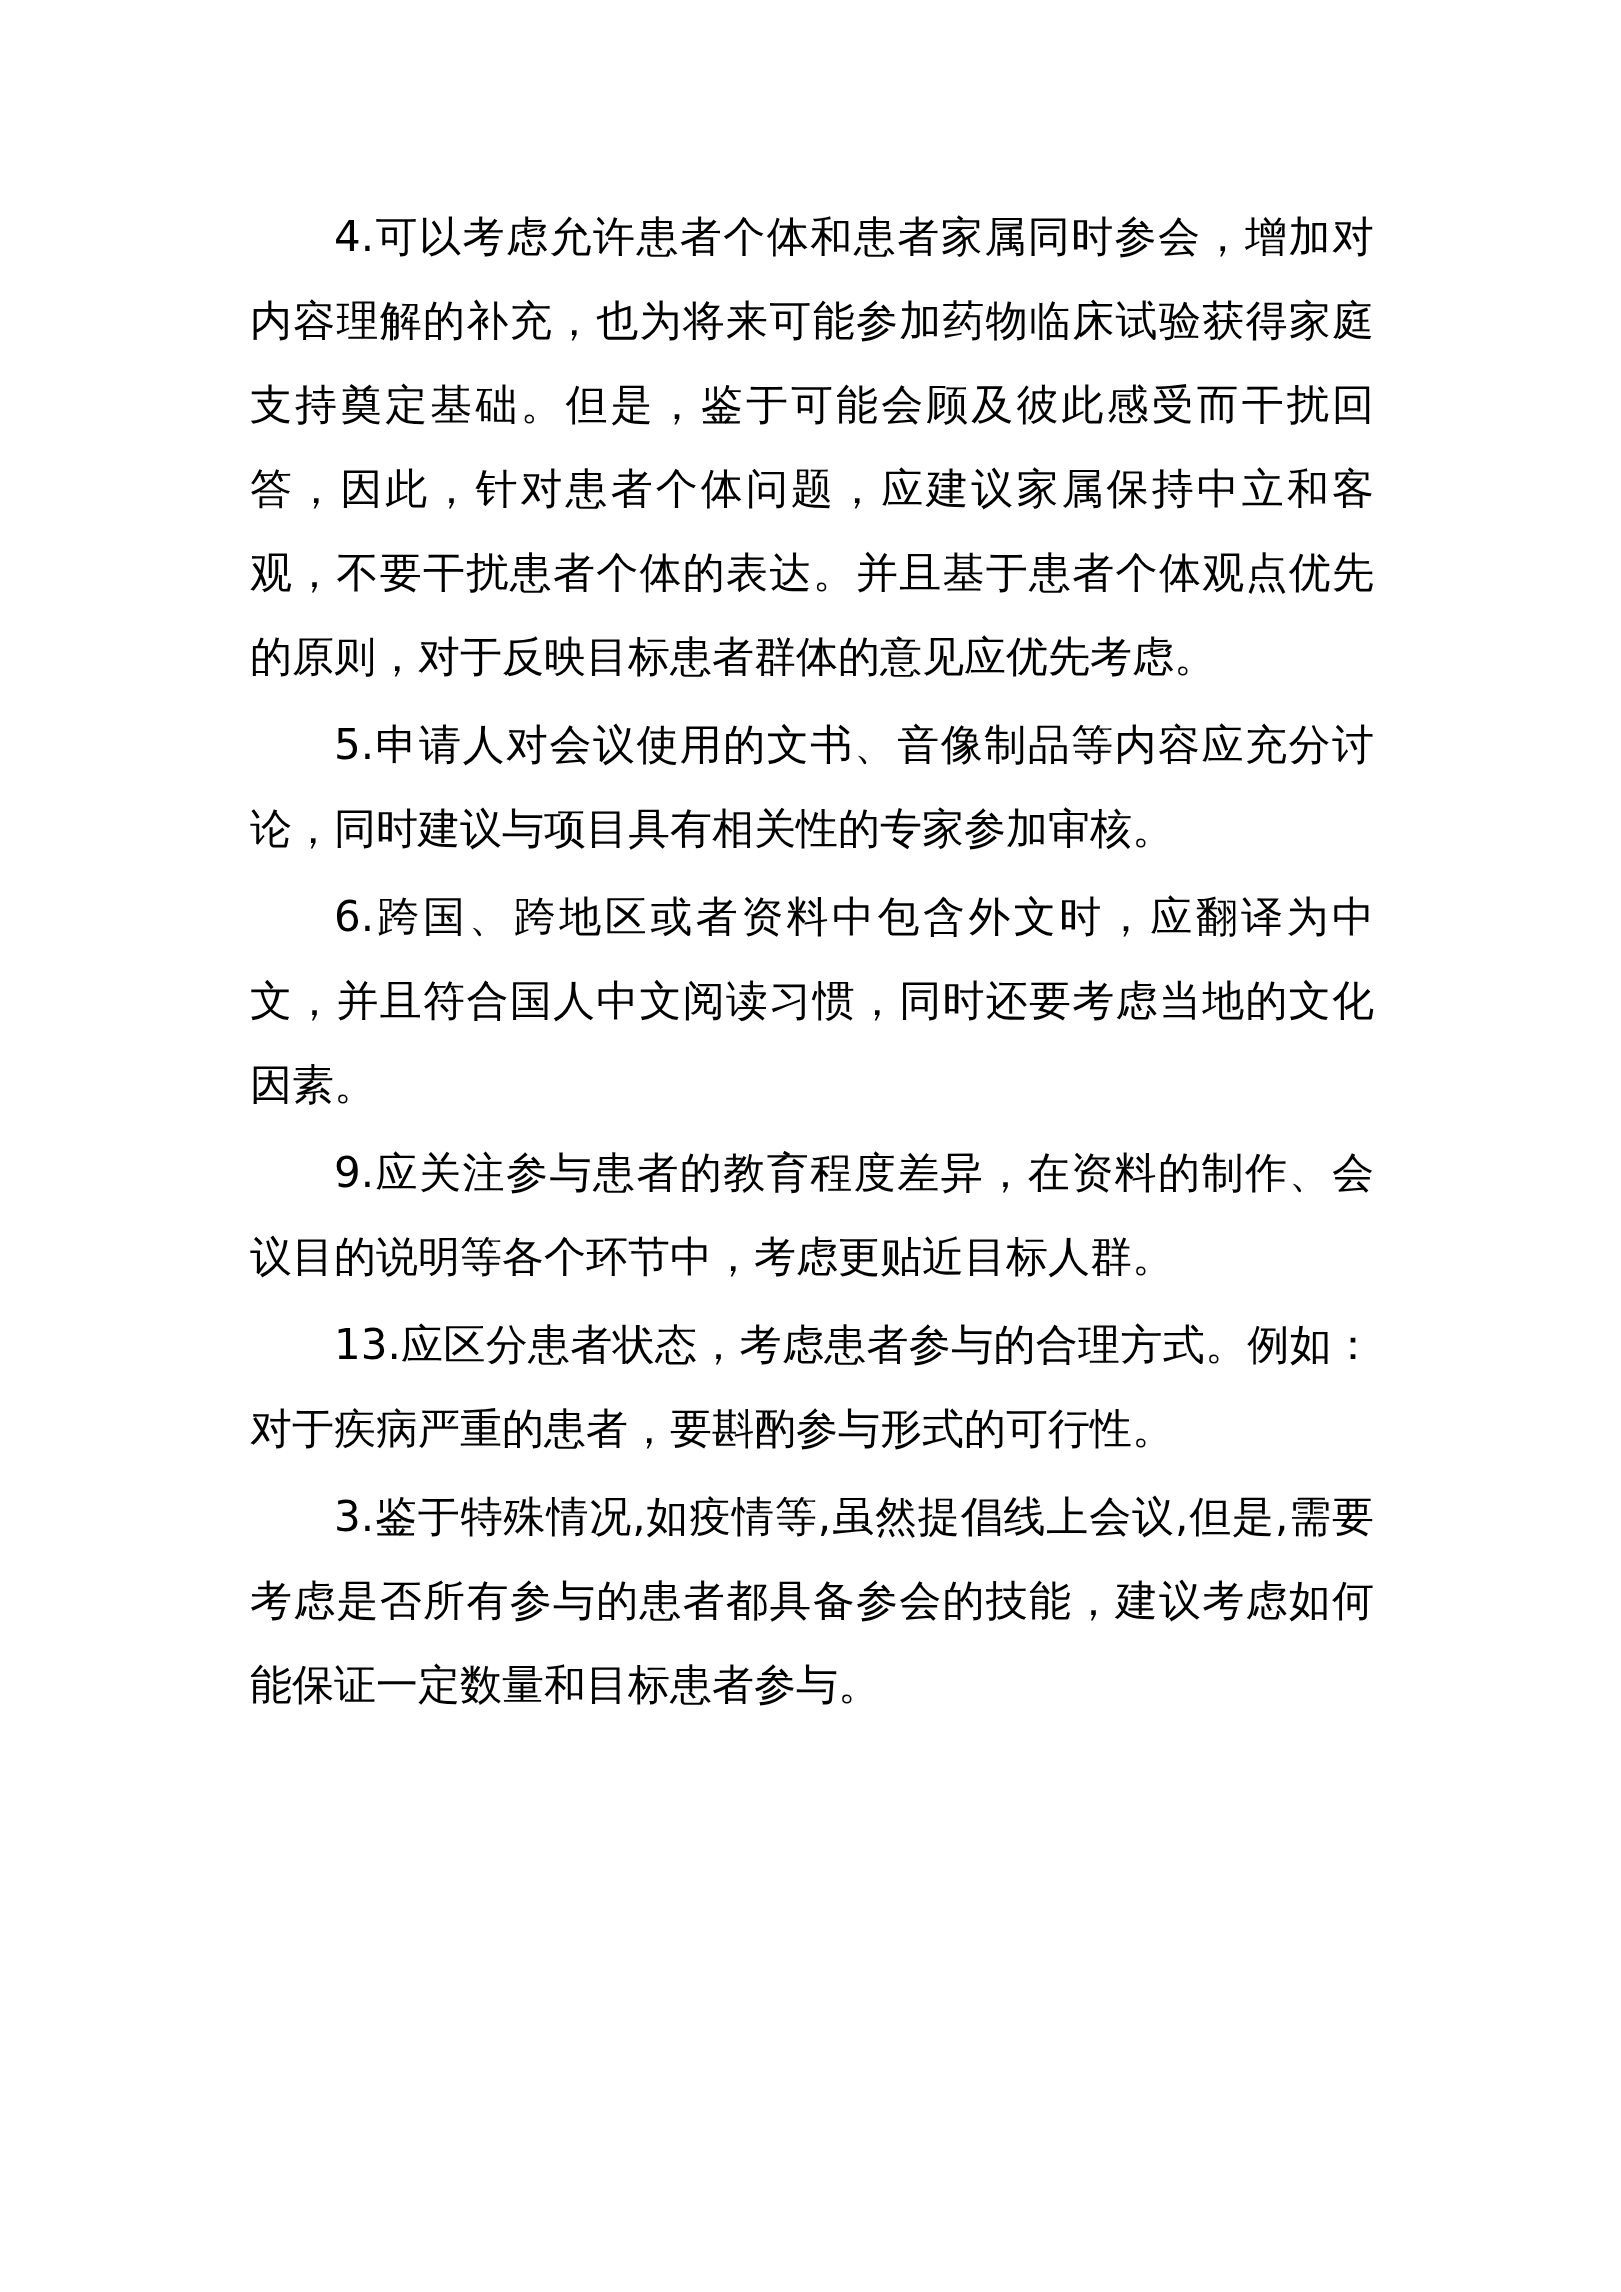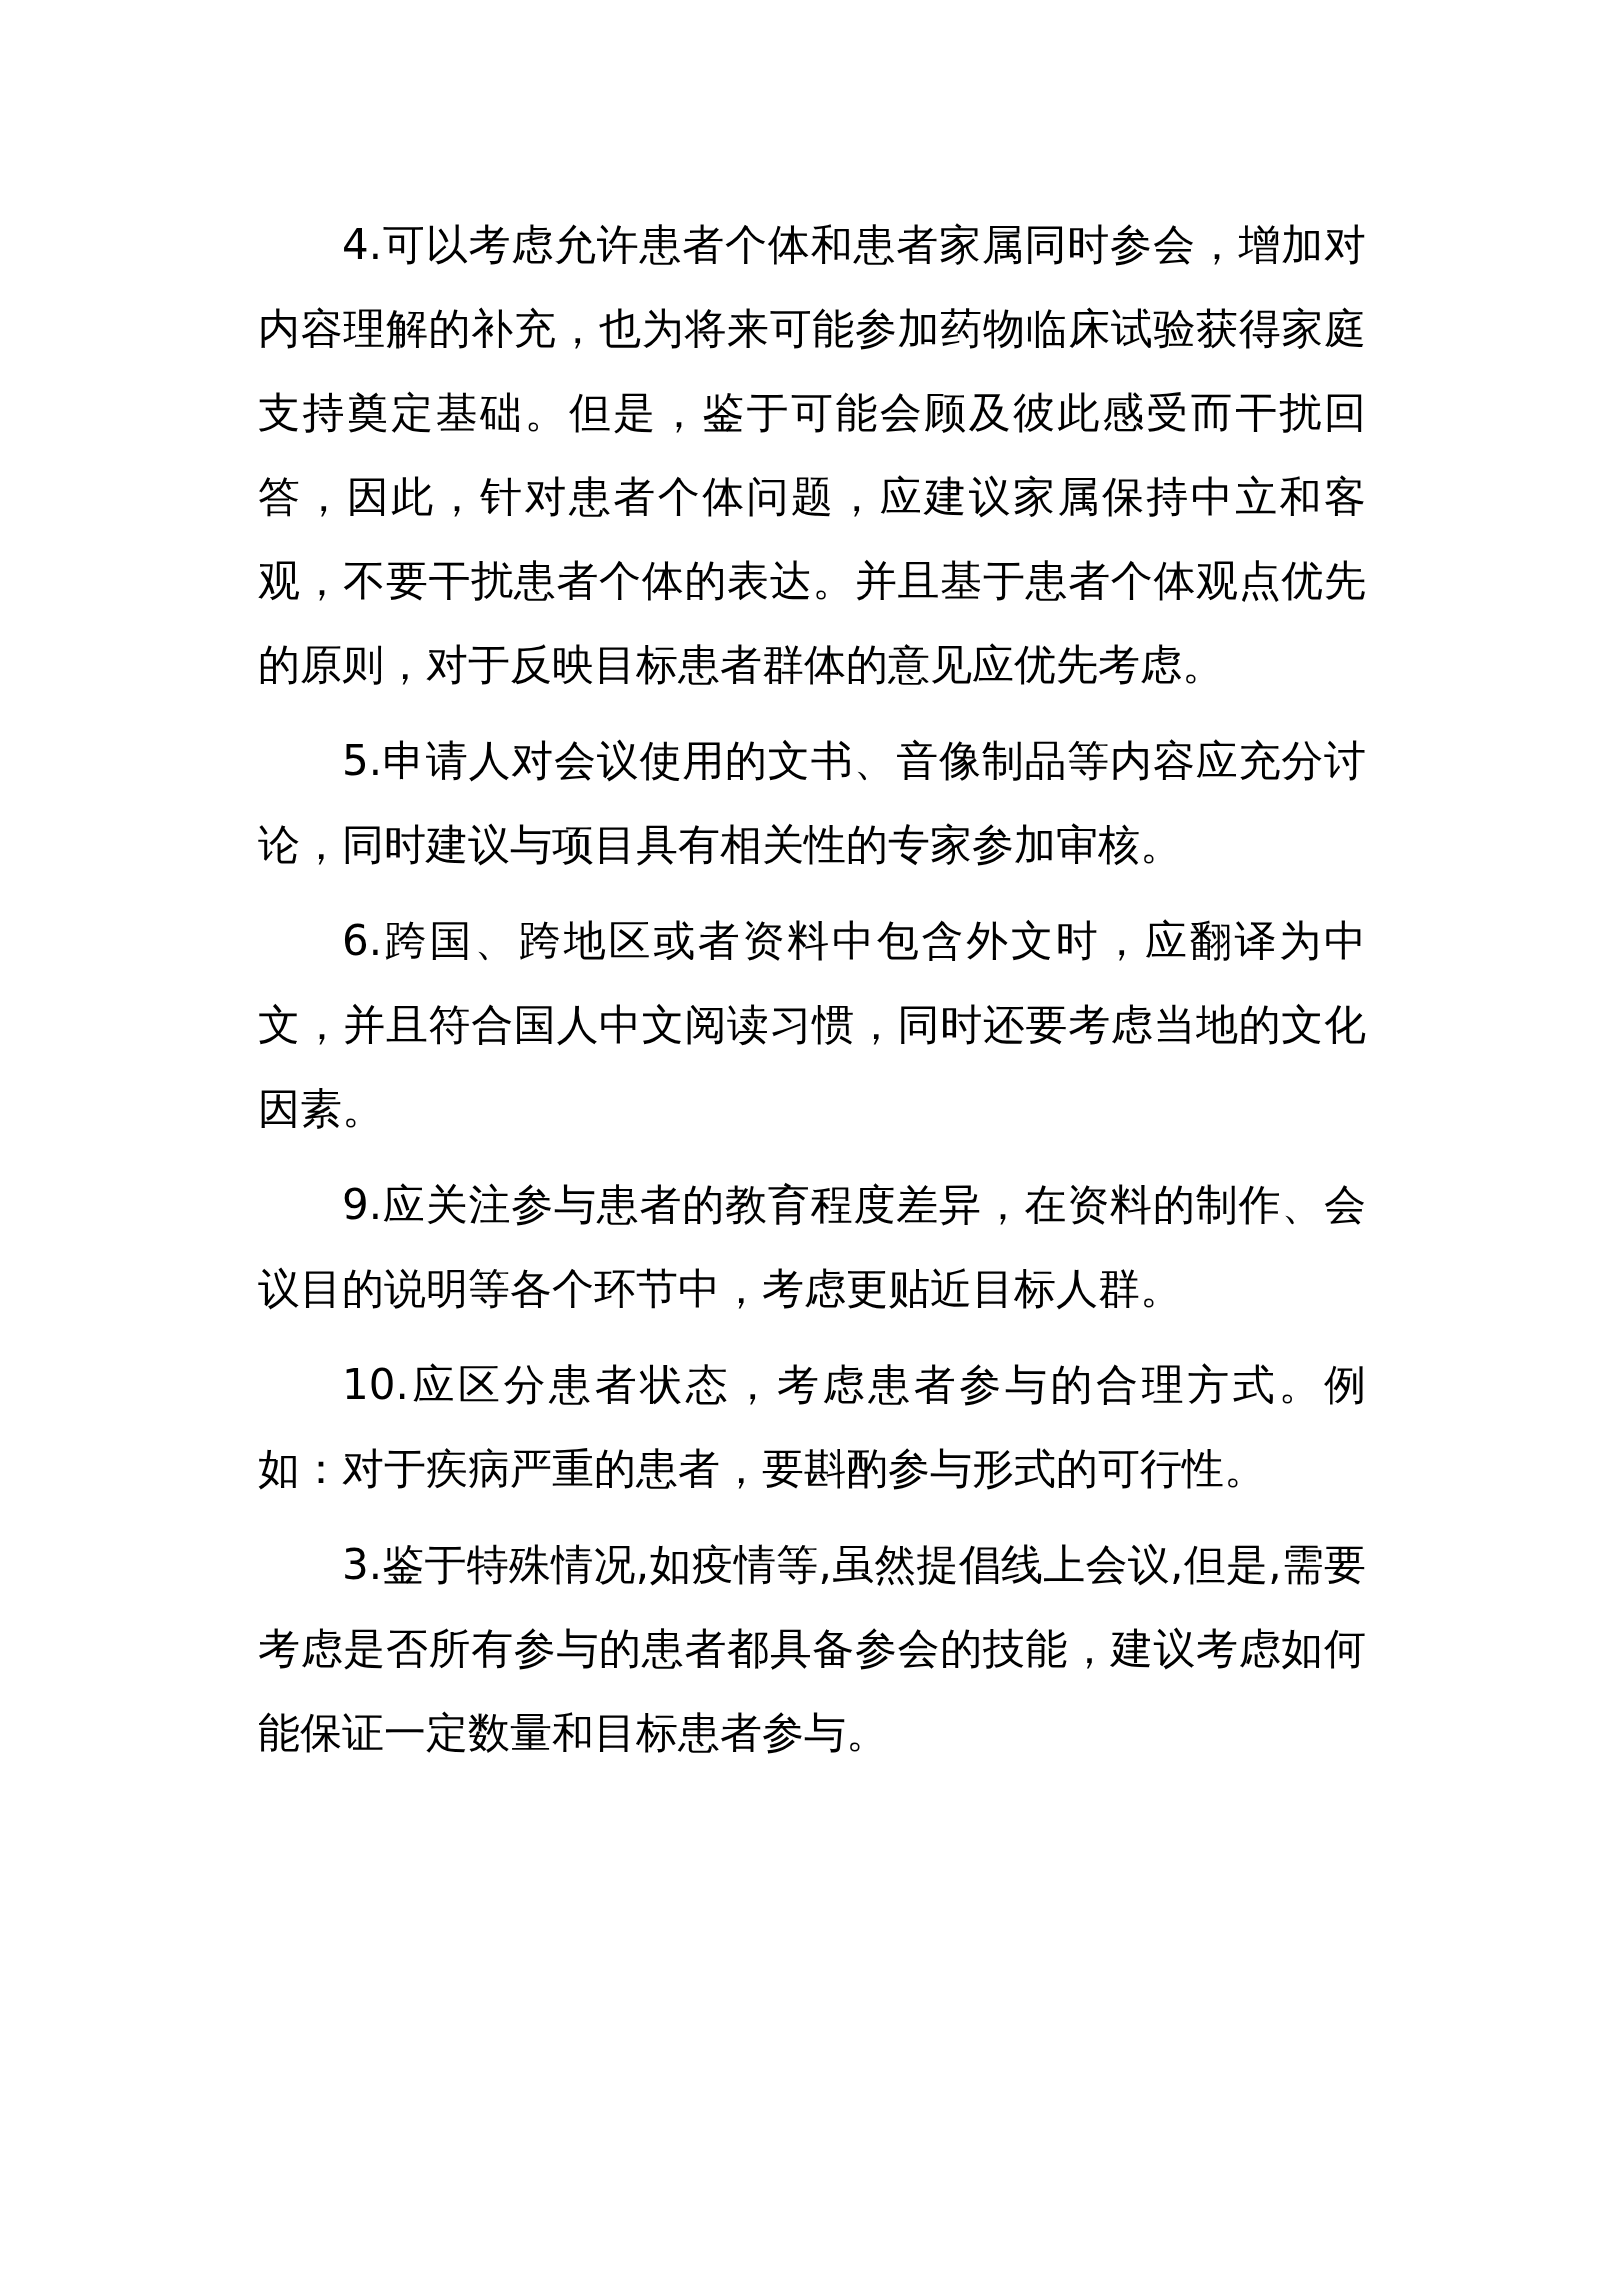--- a/index.html
+++ b/index.html
@@ -15,21 +15,21 @@
     overflow: hidden;
     font-family: "DejaVu Sans", sans-serif;
   }
   .content {
     position: absolute;
     left: 246px;
     top: 191px;
     width: 1132px;
   }
   .content p {
-    margin: 12px;
+    margin: 4px;
     padding: 0;
     font-size: 42px;
     line-height: 84px;
     font-weight: 400;
     color: #000000;
     text-align: justify;
     text-align-last: left;
     text-justify: inter-character;
     text-indent: 84px;
     word-break: break-all;
@@ -38,17 +38,17 @@
 </style>
 </head>
 <body>
 
 <div class="page">
   <div class="content">
     <p>4.可以考虑允许患者个体和患者家属同时参会，增加对内容理解的补充，也为将来可能参加药物临床试验获得家庭支持奠定基础。但是，鉴于可能会顾及彼此感受而干扰回答，因此，针对患者个体问题，应建议家属保持中立和客观，不要干扰患者个体的表达。并且基于患者个体观点优先的原则，对于反映目标患者群体的意见应优先考虑。</p>
     <p>5.申请人对会议使用的文书、音像制品等内容应充分讨论，同时建议与项目具有相关性的专家参加审核。</p>
     <p>6.跨国、跨地区或者资料中包含外文时，应翻译为中文，并且符合国人中文阅读习惯，同时还要考虑当地的文化因素。</p>
     <p>9.应关注参与患者的教育程度差异，在资料的制作、会议目的说明等各个环节中，考虑更贴近目标人群。</p>
-    <p>10.应区分患者状态，考虑患者参与的合理方式。例如：对于疾病严重的患者，要斟酌参与形式的可行性。</p>
+    <p>13.应区分患者状态，考虑患者参与的合理方式。例如：对于疾病严重的患者，要斟酌参与形式的可行性。</p>
     <p>3.鉴于特殊情况,如疫情等,虽然提倡线上会议,但是,需要考虑是否所有参与的患者都具备参会的技能，建议考虑如何能保证一定数量和目标患者参与。</p>
   </div>
 </div>
 
 
 </body></html>

